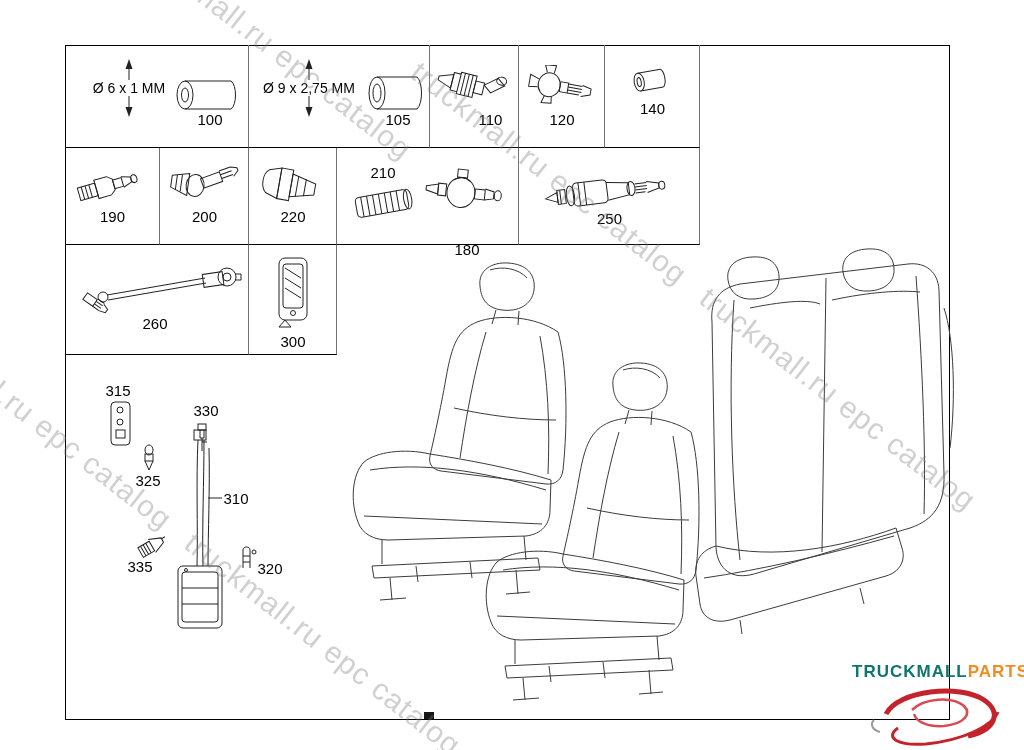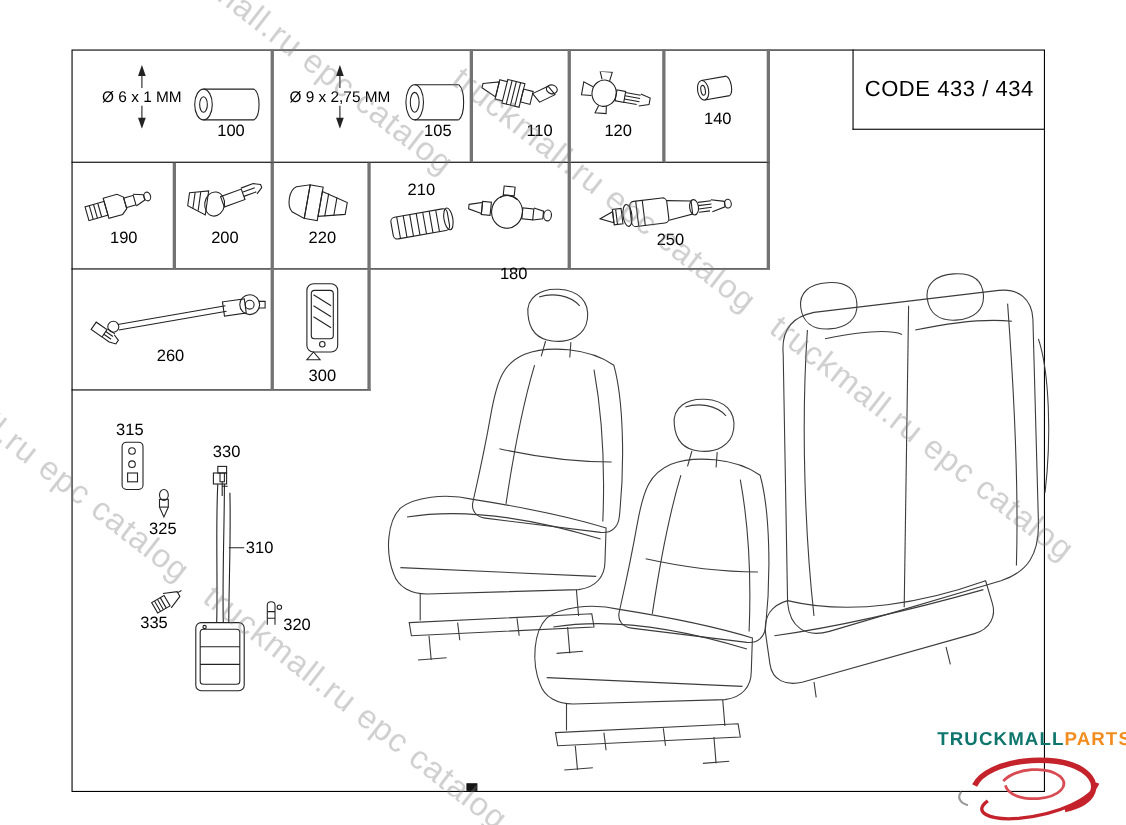--- a/index.html
+++ b/index.html
@@ -1,19 +1,19 @@
 <!DOCTYPE html>
 <html><head>
 <meta charset="utf-8">
 <style>
   html,body{margin:0;padding:0;background:#fff;}
   #page{position:relative;width:1024px;height:750px;background:#fff;overflow:hidden;
         font-family:"Liberation Sans",sans-serif;color:#000;}
   .frame{position:absolute;border:1px solid #000;box-sizing:border-box;background:transparent;}
-  .cell{position:absolute;border-right:3px solid #737373;border-bottom:1px solid #000;box-sizing:border-box;}
+  .cell{position:absolute;border-right:1px solid #737373;border-bottom:1px solid #000;box-sizing:border-box;}
   .codebox{position:absolute;border-left:1px solid #000;border-bottom:1px solid #000;box-sizing:border-box;
            display:flex;align-items:center;justify-content:center;font-size:20px;letter-spacing:.5px;}
   .plabel{position:absolute;font-size:15px;line-height:1.2;text-align:center;}
   .dimblock{position:absolute;display:flex;flex-direction:column;align-items:center;}
   .dimtext{font-size:14px;white-space:nowrap;}
   .icon{position:absolute;}
   .freelabel{position:absolute;font-size:15px;text-align:center;}
   .wm{position:absolute;font-size:30px;letter-spacing:1px;white-space:nowrap;
       color:rgba(120,120,120,.35);transform-origin:0 0;transform:rotate(38deg);z-index:4;pointer-events:none;}
   .wm span{margin-right:26px;}
@@ -33,23 +33,20 @@
   </div>
   <div class="wm" style="left:425px;top:55px;">
     <span>truckmall.ru epc catalog</span><span>truckmall.ru epc catalog</span>
   </div>
   <div class="wm" style="left:-90px;top:300px;">
     <span>truckmall.ru epc catalog</span><span>truckmall.ru epc catalog</span>
   </div>
 
   <div class="frame" style="left:65px;top:45px;width:885px;height:675px;"></div>
 
-  <div class="codebox" style="left:775px;top:45px;width:175px;height:73px;">
-    <span>CODE 433 / 434</span>
-  </div>
 
   <div class="cell" style="left:65px;top:45px;width:184px;height:103px;">
     <div class="dimblock" style="left:12px;top:14px;width:104px;">
       <svg width="10" height="21" viewBox="0 0 10 21">
           <path d="M5,0 L1.5,10 L8.5,10 Z" fill="#222"></path>
           <line x1="5" y1="8" x2="5" y2="21" stroke="#222"></line>
         </svg>
       <div class="dimtext">Ø 6 x 1 MM</div>
       <svg width="10" height="21" viewBox="0 0 10 21">
           <path d="M5,21 L1.5,11 L8.5,11 Z" fill="#222"></path>

